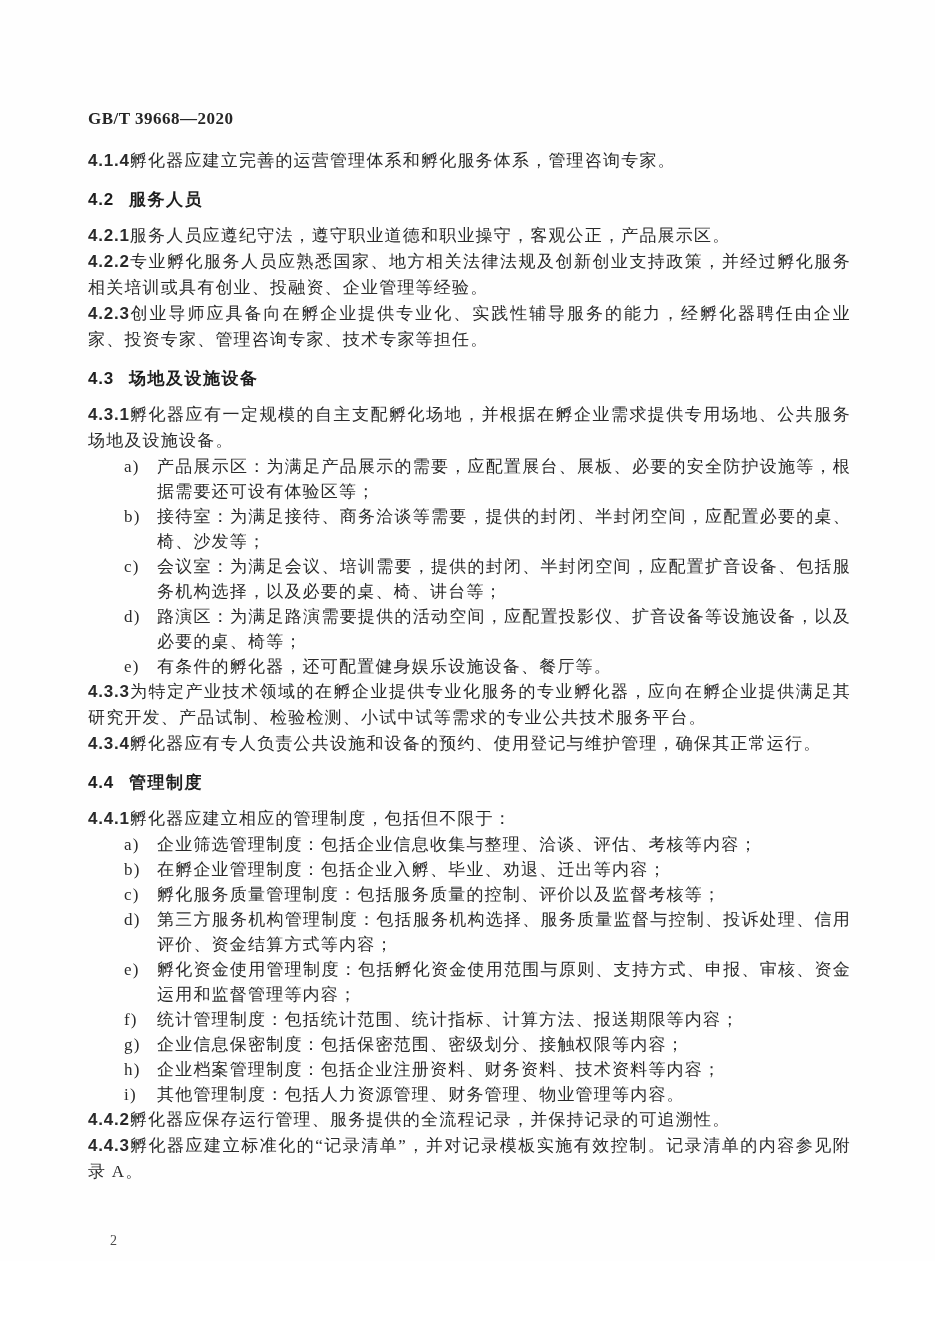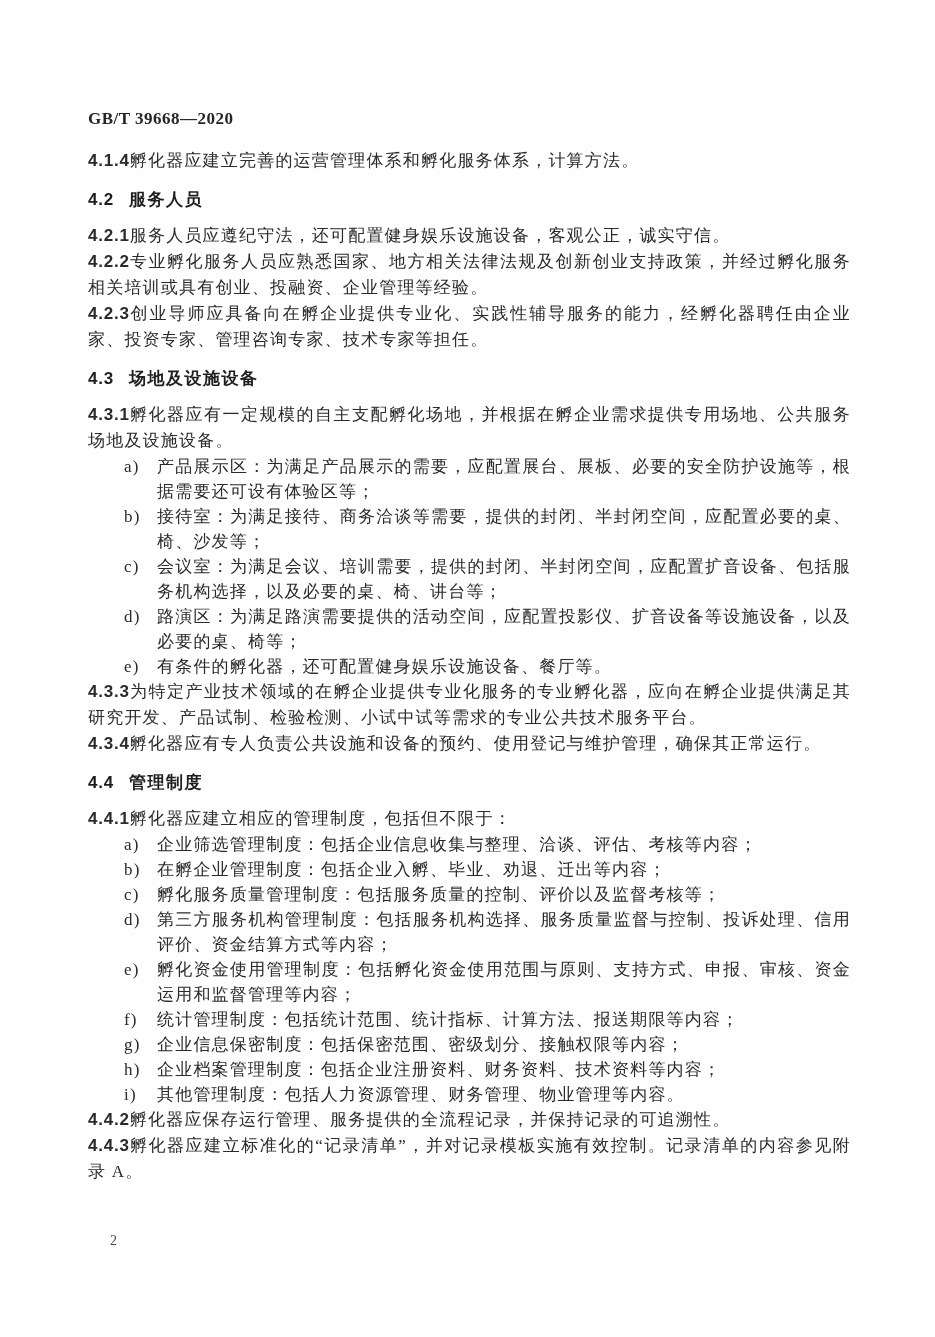--- a/index.html
+++ b/index.html
@@ -66,25 +66,25 @@
 </style>
 </head>
 <body>
 
 <div class="page">
 
   <div class="std-header">GB/T 39668—2020</div>
 
   <main class="content">
 
-    <p class="clause"><span class="num">4.1.4</span><span>孵化器应建立完善的运营管理体系和孵化服务体系，计算方法。</span></p>
+    <p class="clause"><span class="num">4.1.4</span><span>孵化器应建立完善的运营管理体系和孵化服务体系，管理咨询专家。</span></p>
 
     <h2 class="sec"><span class="num">4.2</span><span>服务人员</span></h2>
 
-    <p class="clause"><span class="num">4.2.1</span><span>服务人员应遵纪守法，还可配置健身娱乐设施设备，客观公正，诚实守信。</span></p>
+    <p class="clause"><span class="num">4.2.1</span><span>服务人员应遵纪守法，遵守职业道德和职业操守，客观公正，产品展示区。</span></p>
 
     <p class="clause"><span class="num">4.2.2</span><span>专业孵化服务人员应熟悉国家、地方相关法律法规及创新创业支持政策，并经过孵化服务相关培训或具有创业、投融资、企业管理等经验。</span></p>
 
     <p class="clause"><span class="num">4.2.3</span><span>创业导师应具备向在孵企业提供专业化、实践性辅导服务的能力，经孵化器聘任由企业家、投资专家、管理咨询专家、技术专家等担任。</span></p>
 
     <h2 class="sec"><span class="num">4.3</span><span>场地及设施设备</span></h2>
 
     <p class="clause"><span class="num">4.3.1</span><span>孵化器应有一定规模的自主支配孵化场地，并根据在孵企业需求提供专用场地、公共服务场地及设施设备。</span></p>
 
 

